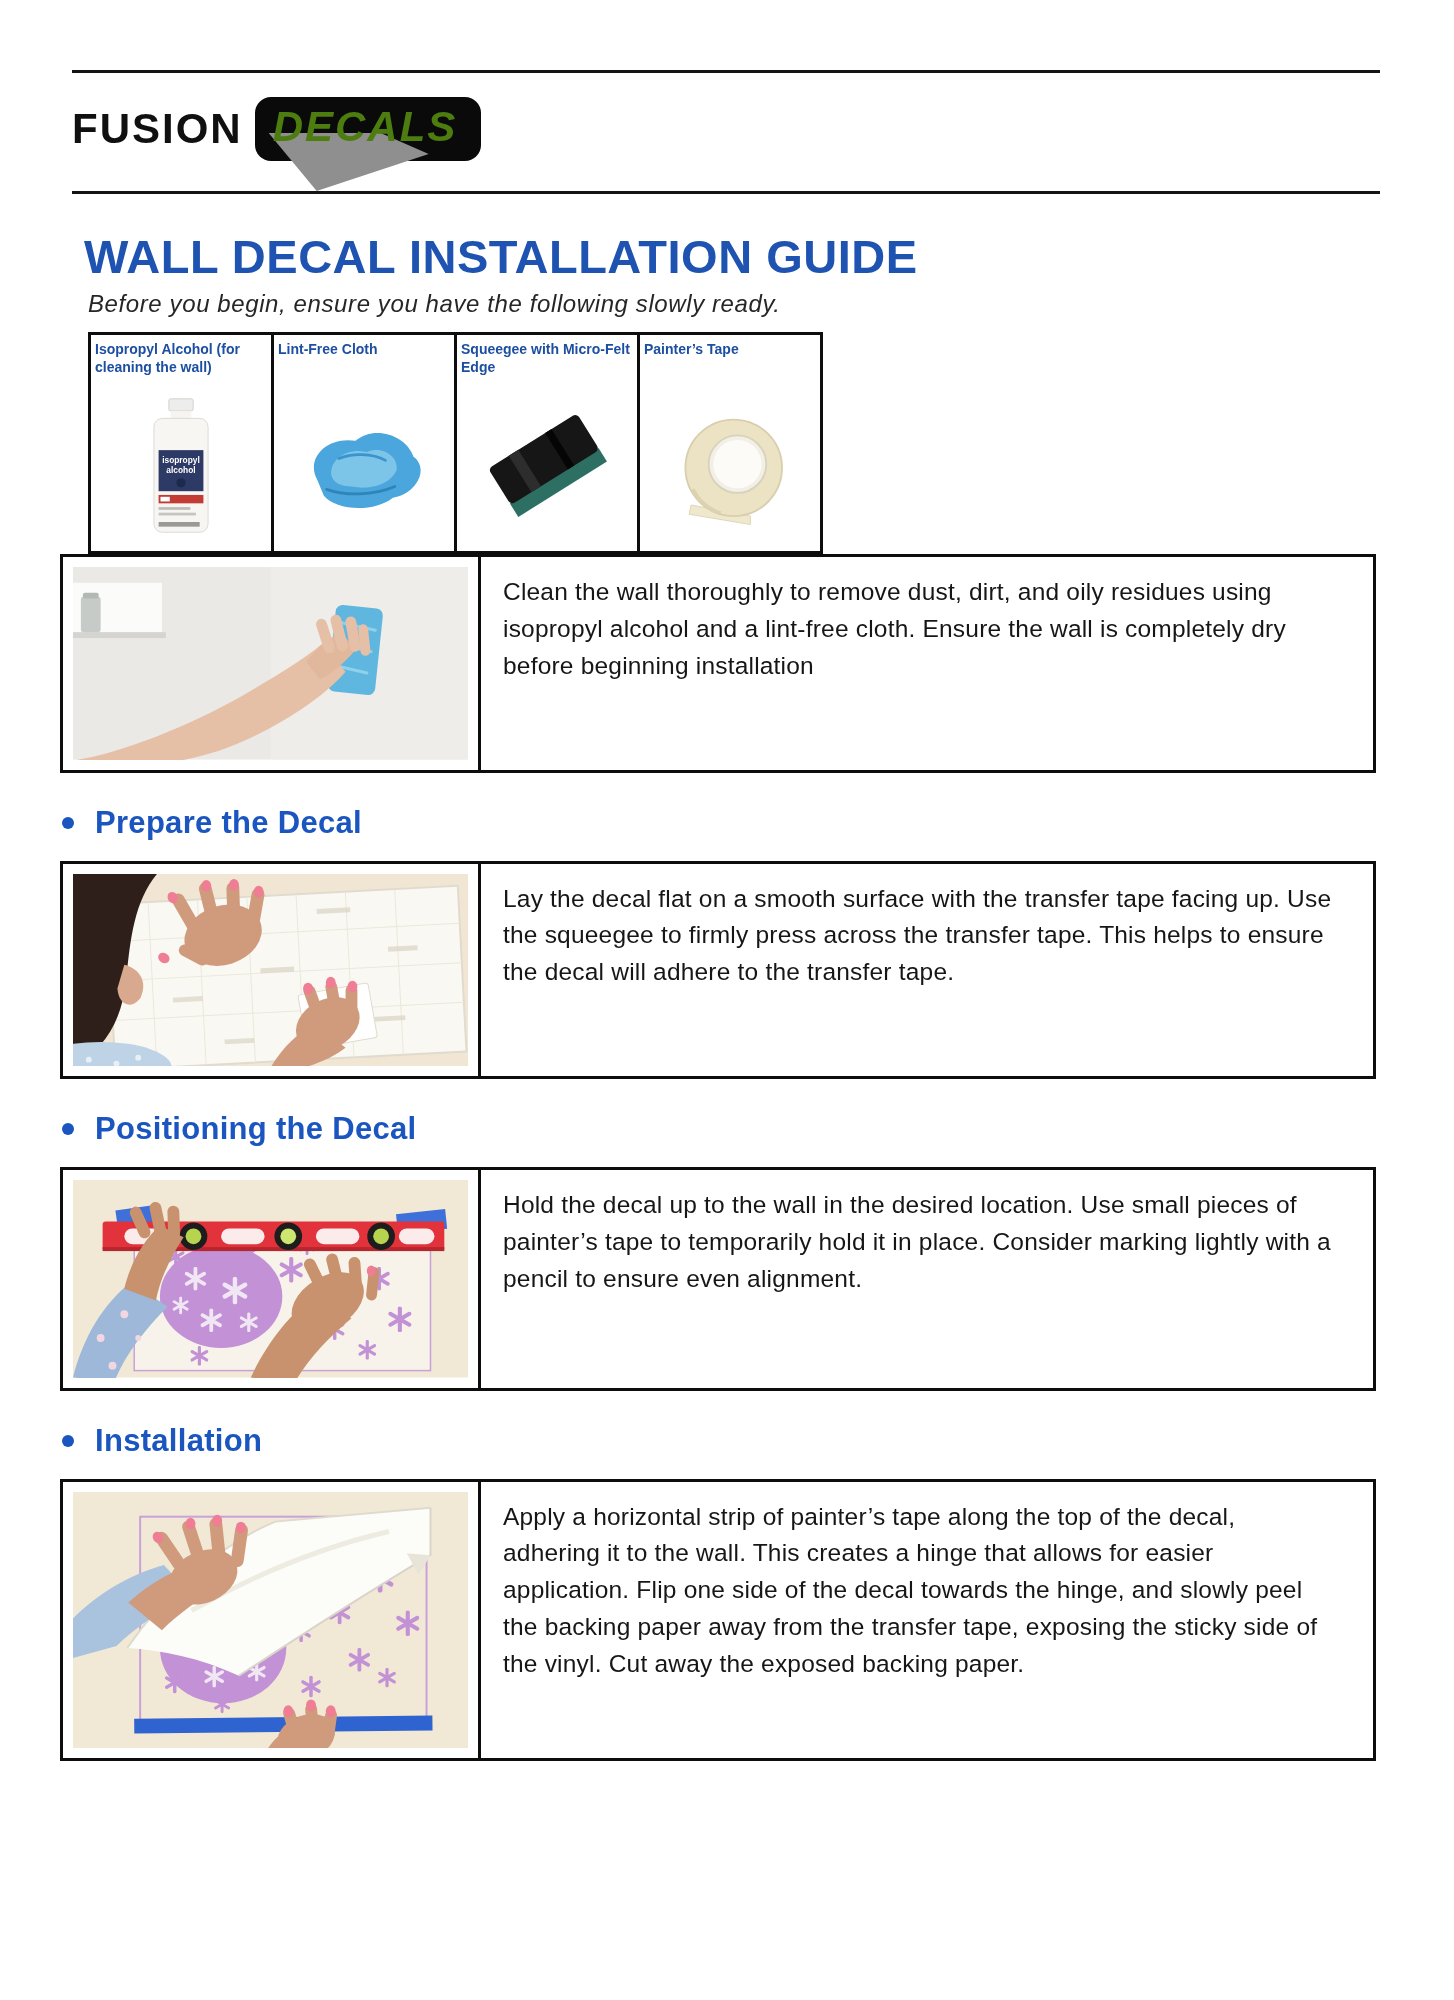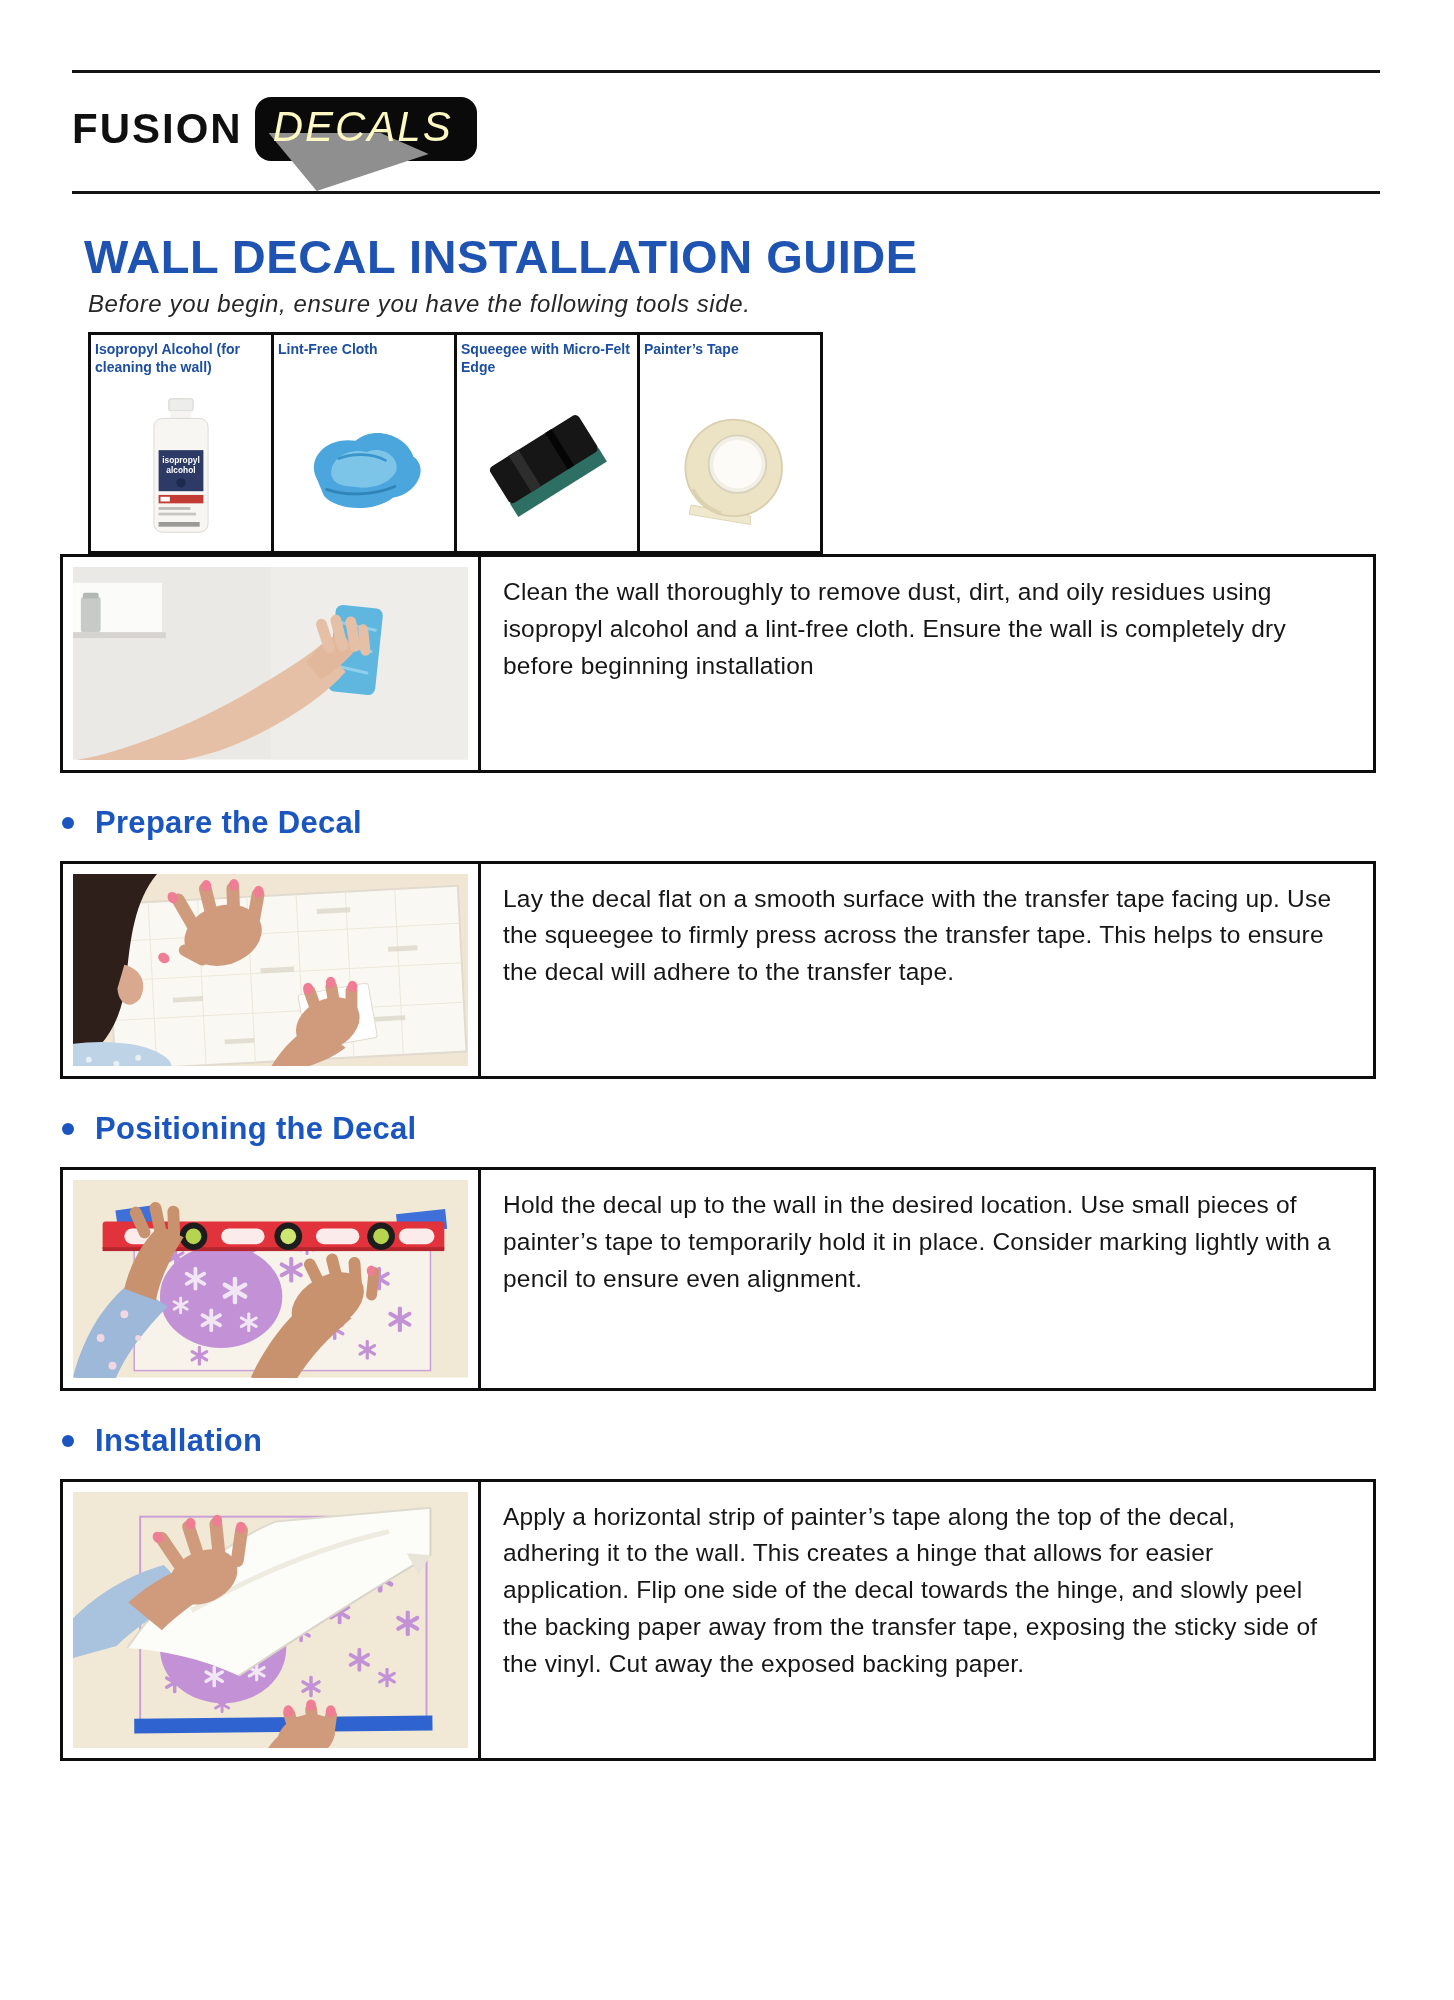--- a/index.html
+++ b/index.html
@@ -11,22 +11,22 @@
   .rule.top{margin-top:70px;}
   .rule.under-logo{margin-top:6px;}
 
   
   .logo-row{display:flex;align-items:flex-start;margin:16px 0 0 72px;height:96px;}
   .logo-fusion{
     font-size:42px;font-weight:bold;color:#101010;
     letter-spacing:2px;margin-top:16px;
   }
   .logo-badge{
-    position:relative;margin-left:12px;margin-top:8px;background:#0a0a0a;color:#fef9c3;
-    font-size:42px;font-weight:normal;font-style:italic;letter-spacing:2px;
+    position:relative;margin-left:12px;margin-top:8px;background:#0a0a0a;color:#4d7c0f;
+    font-size:42px;font-weight:bold;font-style:italic;letter-spacing:2px;
     padding:6px 24px 10px 18px;border-radius:16px;z-index:1;
   }
   .logo-fold{
     position:absolute;left:14px;bottom:-30px;width:160px;height:58px;background:#8f8f8f;
     clip-path:polygon(0 0,70% 0,100% 36%,30% 100%);z-index:-1;
   }
 
   
   .title-row{display:flex;align-items:center;margin:36px 0 0 60px;}
   .title-bar{width:9px;background:#141414;margin-right:15px;}
@@ -89,21 +89,21 @@
     </span>
   </div>
 
   <div class="rule under-logo"></div>
 
   <div class="title-row">
     <div class="title-bar"></div>
     <h1 class="doc-title">WALL DECAL INSTALLATION GUIDE</h1>
   </div>
 
-  <div class="materials-sub">Before you begin, ensure you have the following tools side.</div>
+  <div class="materials-sub">Before you begin, ensure you have the following slowly ready.</div>
 
   <table class="materials-table">
     <tbody>
         <tr>
 
       <td>
         <span class="mat-label">Isopropyl Alcohol (for cleaning the wall)</span>
         <div class="mat-figure">
           <svg viewBox="0 0 120 150" width="112" height="140">
             <rect x="47" y="3" width="26" height="13" rx="2" fill="#ededeb" stroke="#cfcfcb"></rect>

